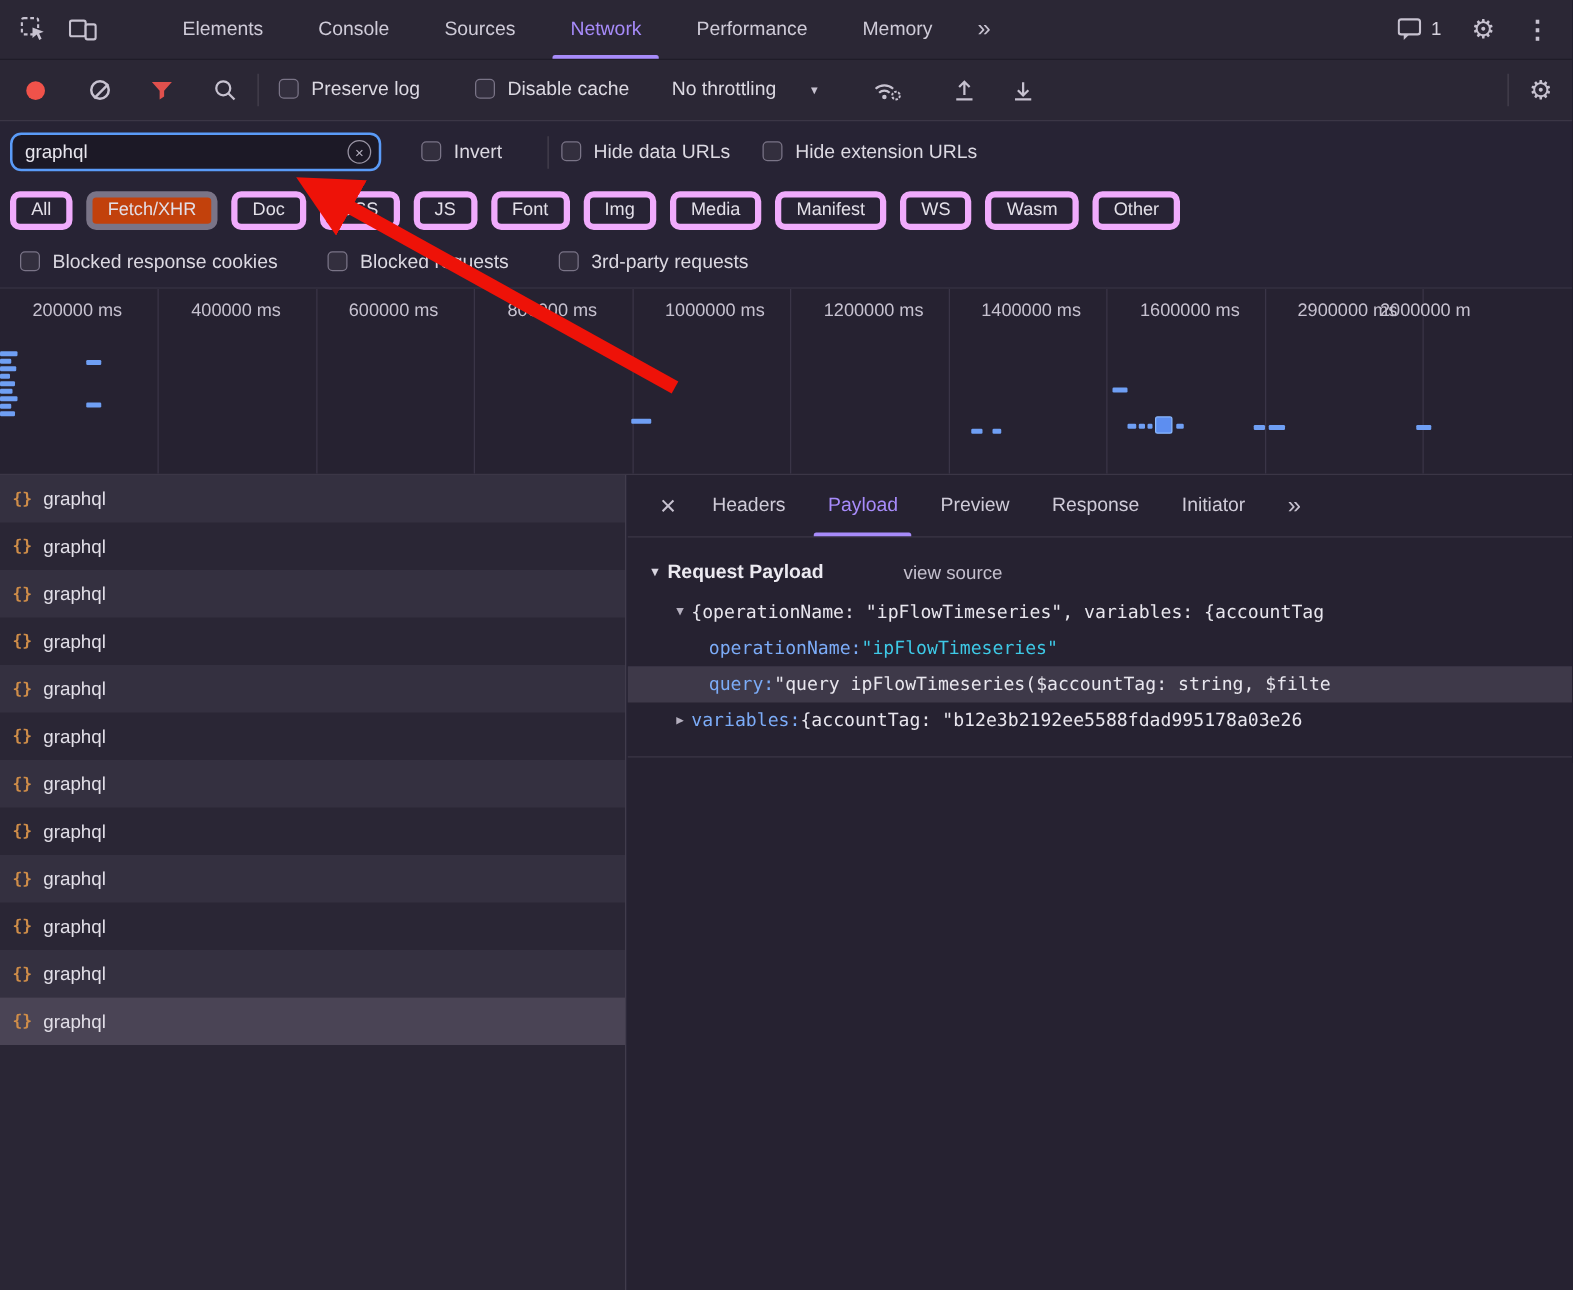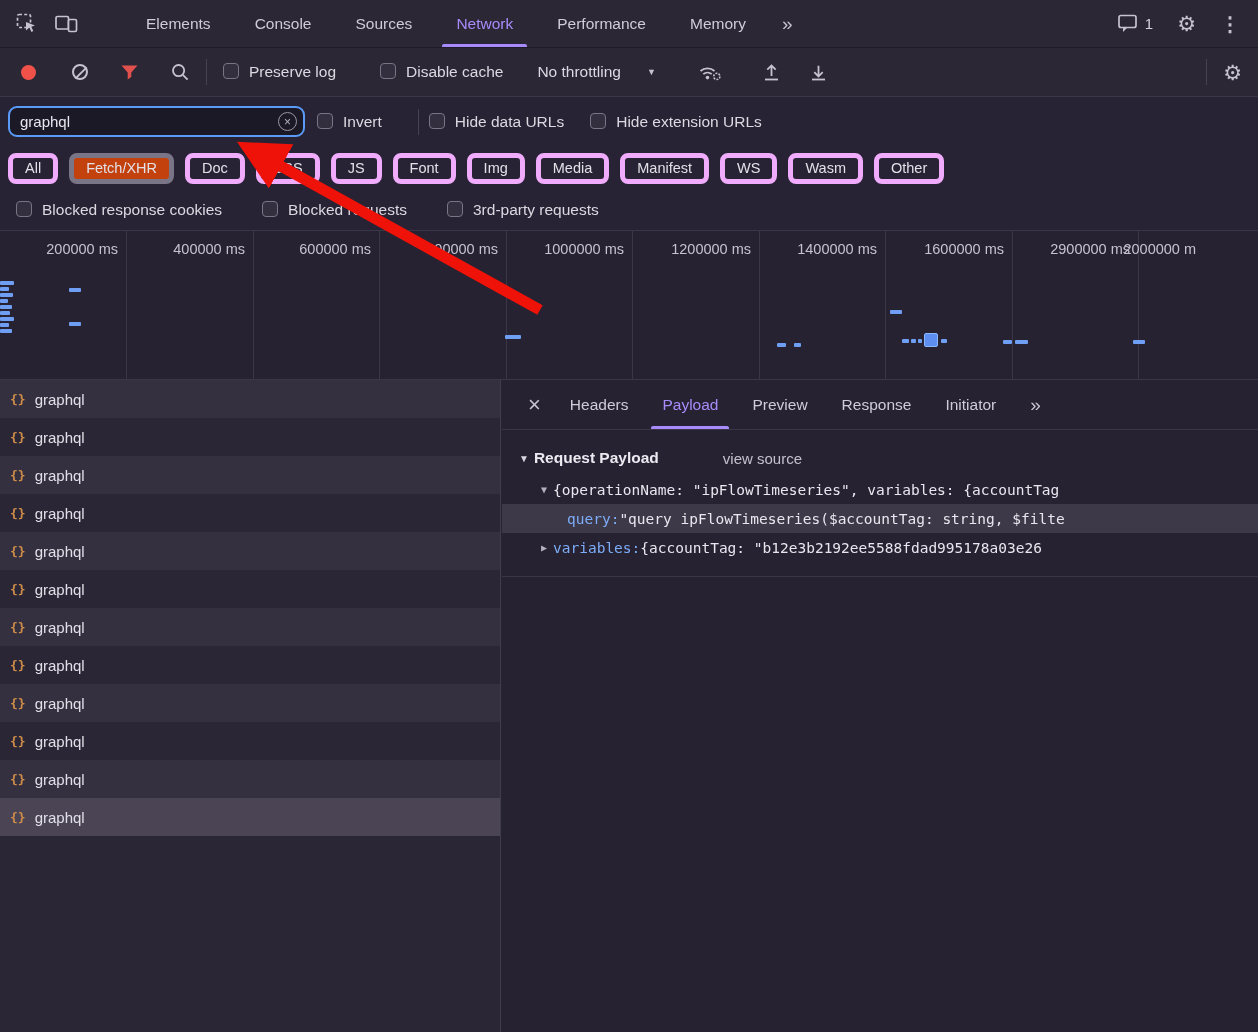--- a/index.html
+++ b/index.html
@@ -54,21 +54,21 @@
     font-size:14.5px;color:#e3e0e8;cursor:pointer;white-space:nowrap}
   .pill.selected{background:#c2410c;border-color:#7a7487}
 
   
   .checksrow{position:absolute;top:190px;left:0;right:0;height:41px;display:flex;align-items:center;padding-left:16px;
     border-bottom:1px solid #3b3646}
 
   
   .timeline{position:absolute;top:231px;left:0;right:0;height:149px;background:#262231;border-bottom:1px solid #3b3646;overflow:hidden}
   .gline{position:absolute;top:0;bottom:0;width:1px;background:#3a3547}
-  .tick{position:absolute;top:10px;width:92px;text-align:right;font-size:14.5px;color:#c7c2d0;white-space:nowrap}
+  .tick{position:absolute;top:10px;width:92px;font-size:14.5px;color:#c7c2d0;white-space:nowrap}
   .wbar{position:absolute;height:4px;border-radius:1px;background:var(--bar-blue)}
   .wsel{position:absolute;border:1.5px solid #8ab8ff;background:#5d8ef0;border-radius:2px}
 
   
   .split{position:absolute;top:380px;left:0;right:0;bottom:0}
   .left-panel{position:absolute;top:0;left:0;width:501px;bottom:0;background:#2a2635;border-right:1px solid #413c4c;overflow:hidden}
   .name-header{height:50px;display:flex;align-items:center;padding-left:10px;font-size:15.5px;color:#d8d5e0;border-bottom:1px solid #3b3646}
   .req-row{height:38px;display:flex;align-items:center;gap:9px;padding-left:10px;font-size:15px;color:#e2dfe8;cursor:pointer}
   .req-row:nth-child(odd){background:#343040}
   .req-row.selected{background:#4a4455}
@@ -198,21 +198,21 @@
       <span class="vdiv"></span>
       <span class="icon-btn gear-glyph">⚙</span>
     </div>
   </div>
 
   <div class="filterrow">
     <span class="filter-wrap">
       <input class="filter-input" type="text" value="graphql" style="">
       <span class="clear-btn">×</span>
     </span>
-    <label class="cb-group" style="margin-left:12px">
+    <label class="cb-group" style="margin-left:32px">
       <span class="cb"></span>
       <span>Invert</span>
     </label>
     <span class="vdiv" style="margin:0 10px"></span>
     <label class="cb-group">
       <span class="cb"></span>
       <span>Hide data URLs</span>
     </label>
     <label class="cb-group">
       <span class="cb"></span>
@@ -368,20 +368,24 @@
           <span class="tri">▼</span>
           <span class="pl-title">Request Payload</span>
           <span class="view-source">view source</span>
         </div>
 
         <div class="pl-rows">
           <div class="pl-row code ind-1">
             <span class="tri dim">▼</span>
             <span class="summary-text">{operationName: "ipFlowTimeseries", variables: {accountTag</span>
           </div>
+          <div class="pl-row code ind-2">
+            <span class="k">operationName: </span>
+            <span class="v-str">"ipFlowTimeseries"</span>
+          </div>
           <div class="pl-row code ind-2 selected">
             <span class="k">query: </span>
             <span class="v-plain">"query ipFlowTimeseries($accountTag: string, $filte</span>
           </div>
           <div class="pl-row code ind-1">
             <span class="tri dim">▶</span>
             <span class="k">variables: </span>
             <span class="v-plain">{accountTag: "b12e3b2192ee5588fdad995178a03e26</span>
           </div>
         </div>

